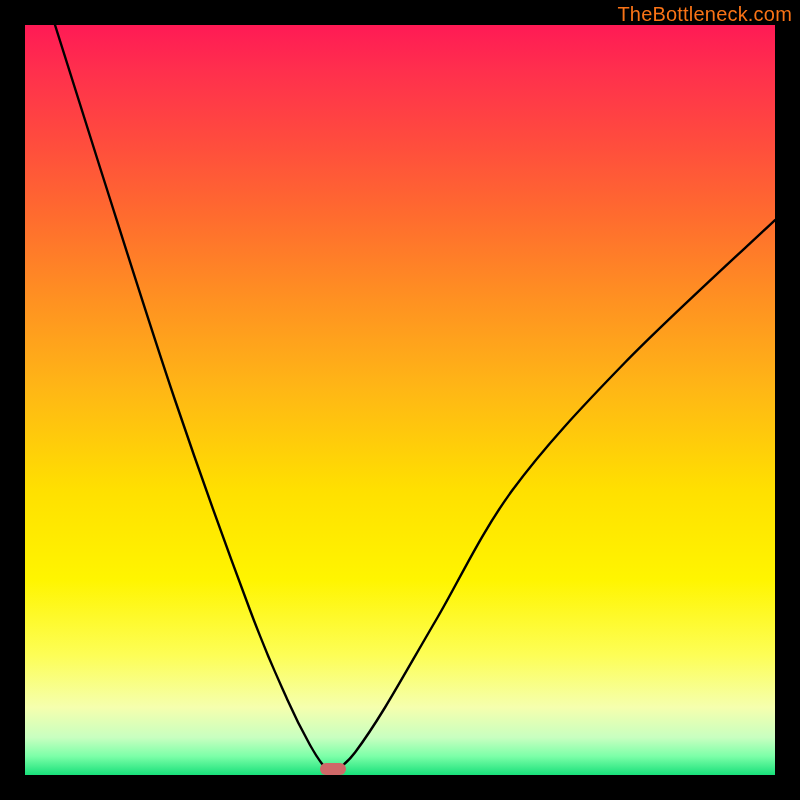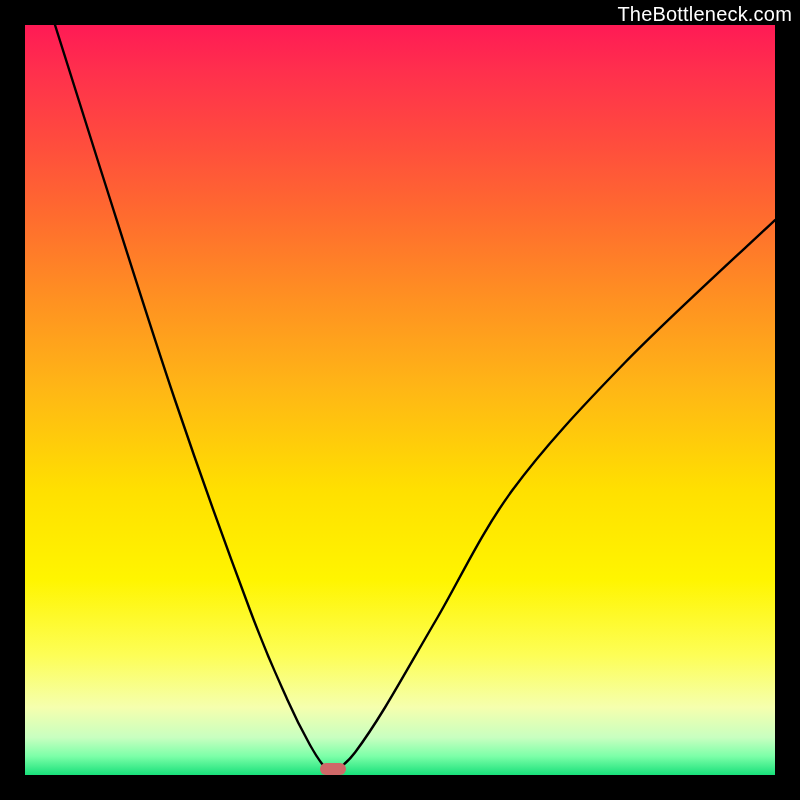--- a/index.html
+++ b/index.html
@@ -59,21 +59,21 @@
     position: absolute;
     width: 26px;
     height: 12px;
     background: #d06868;
     border-radius: 6px;
   }
   .watermark {
     position: absolute;
     top: 3px;
     right: 8px;
-    color: #ffffff;
+    color: #f97316;
     font-size: 20px;
     font-weight: 500;
     letter-spacing: 0.2px;
   }
 </style>
 </head>
 <body>
 
 <div class="outer">
   <div class="watermark">TheBottleneck.com</div>

